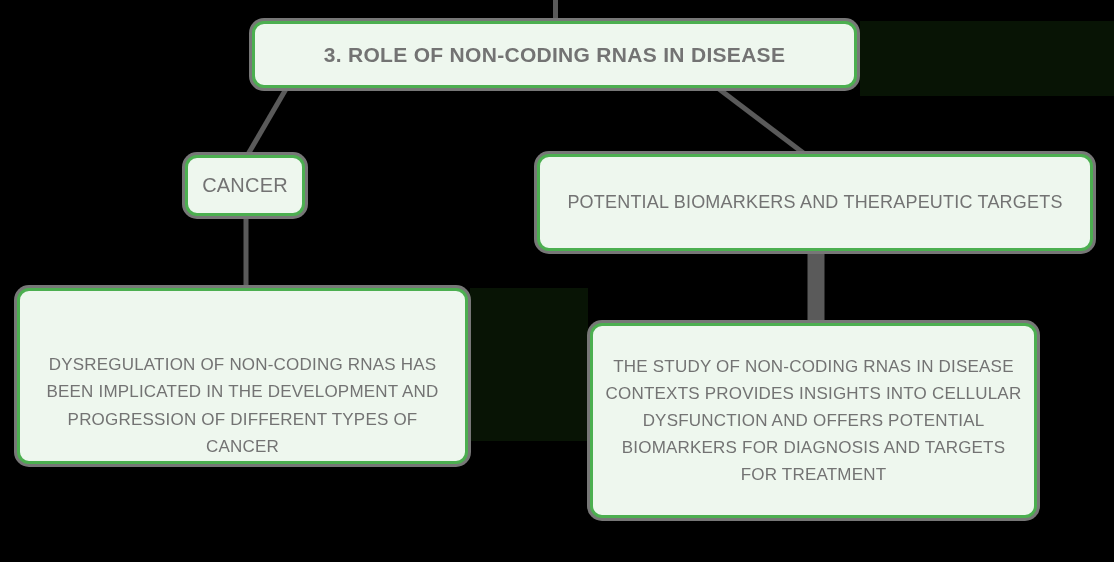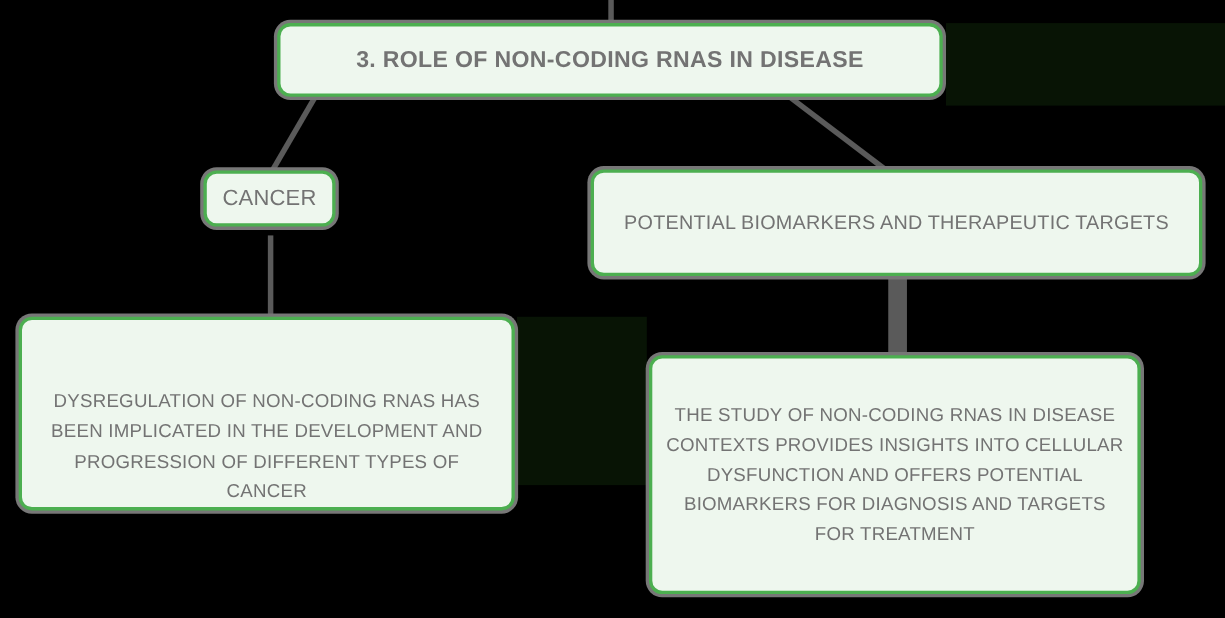--- a/index.html
+++ b/index.html
@@ -26,33 +26,33 @@
     align-items: center;
     justify-content: center;
     text-align: center;
     color: #737373;
   }
   .node-root {
     left: 252px; top: 21px; width: 605px; height: 67px;
     font-size: 21px; font-weight: bold; letter-spacing: 0.3px; white-space: nowrap;
   }
   .node-cancer {
-    left: 185px; top: 155px; width: 120px; height: 51px;
+    left: 185px; top: 155px; width: 120px; height: 61px;
     font-size: 20px; letter-spacing: 0.2px;
   }
   .node-biomarkers {
     left: 537px; top: 154px; width: 556px; height: 97px;
     font-size: 18px; letter-spacing: 0.2px; white-space: nowrap;
   }
   .node-cancer-detail {
     left: 17px; top: 288px; width: 451px; height: 176px;
     font-size: 17px; line-height: 1.62; letter-spacing: 0.2px; padding: 0 12px; align-items: flex-end;
   }
   .node-biomarkers-detail {
-    left: 590px; top: 323px; width: 447px; height: 217px;
+    left: 590px; top: 323px; width: 447px; height: 195px;
     font-size: 17px; line-height: 1.6; letter-spacing: 0.2px; padding: 0 10px;
   }
   .node-label { display: block; }
 </style>
 </head>
 <body>
 
 <div class="stage">
 
   <div class="tint-band band-title"></div>

